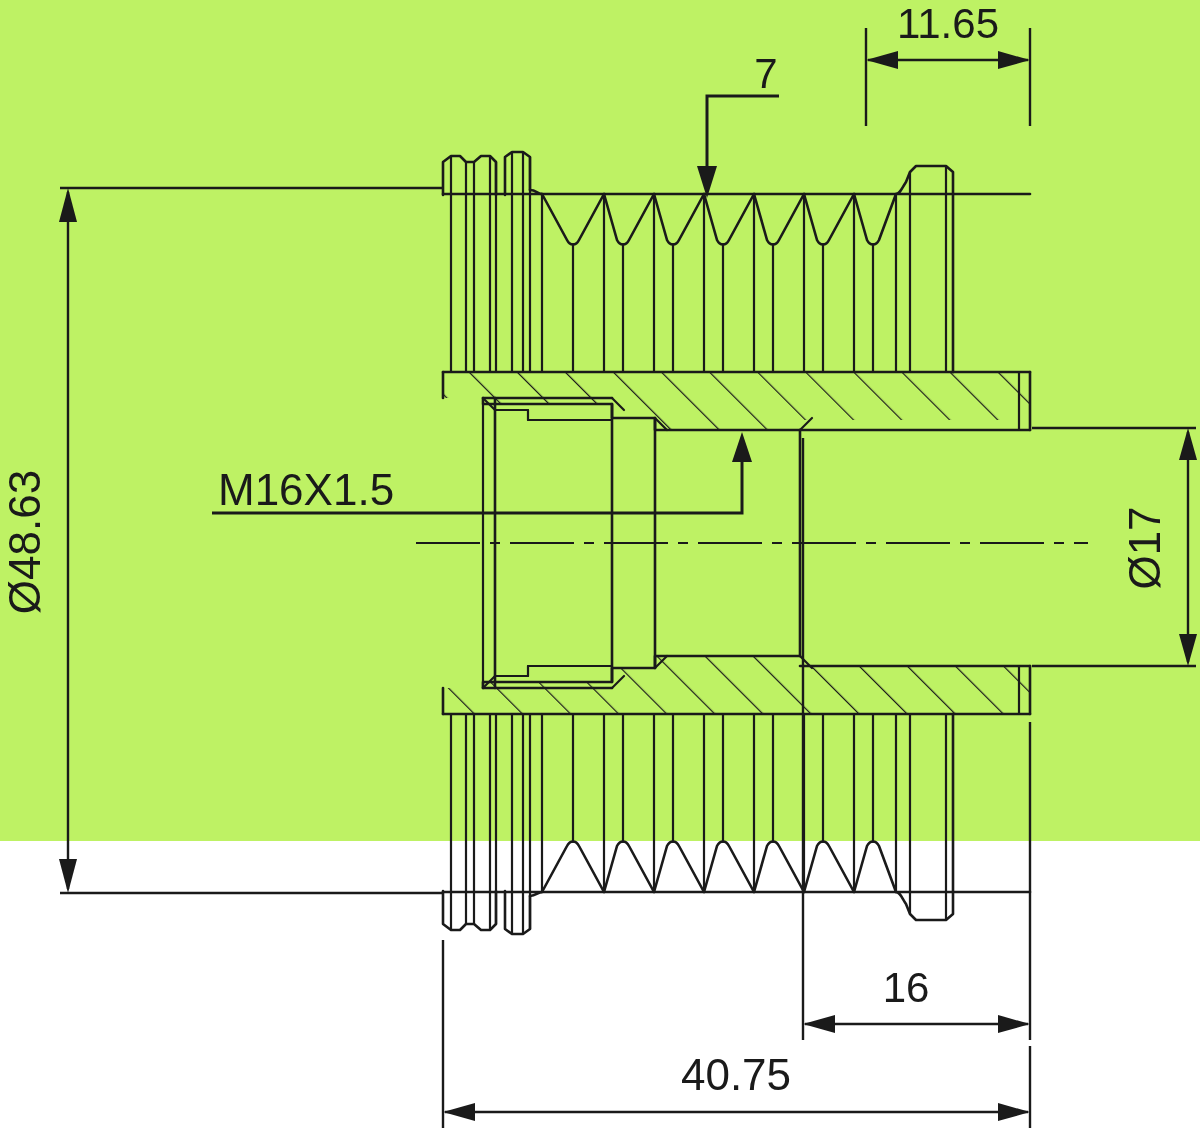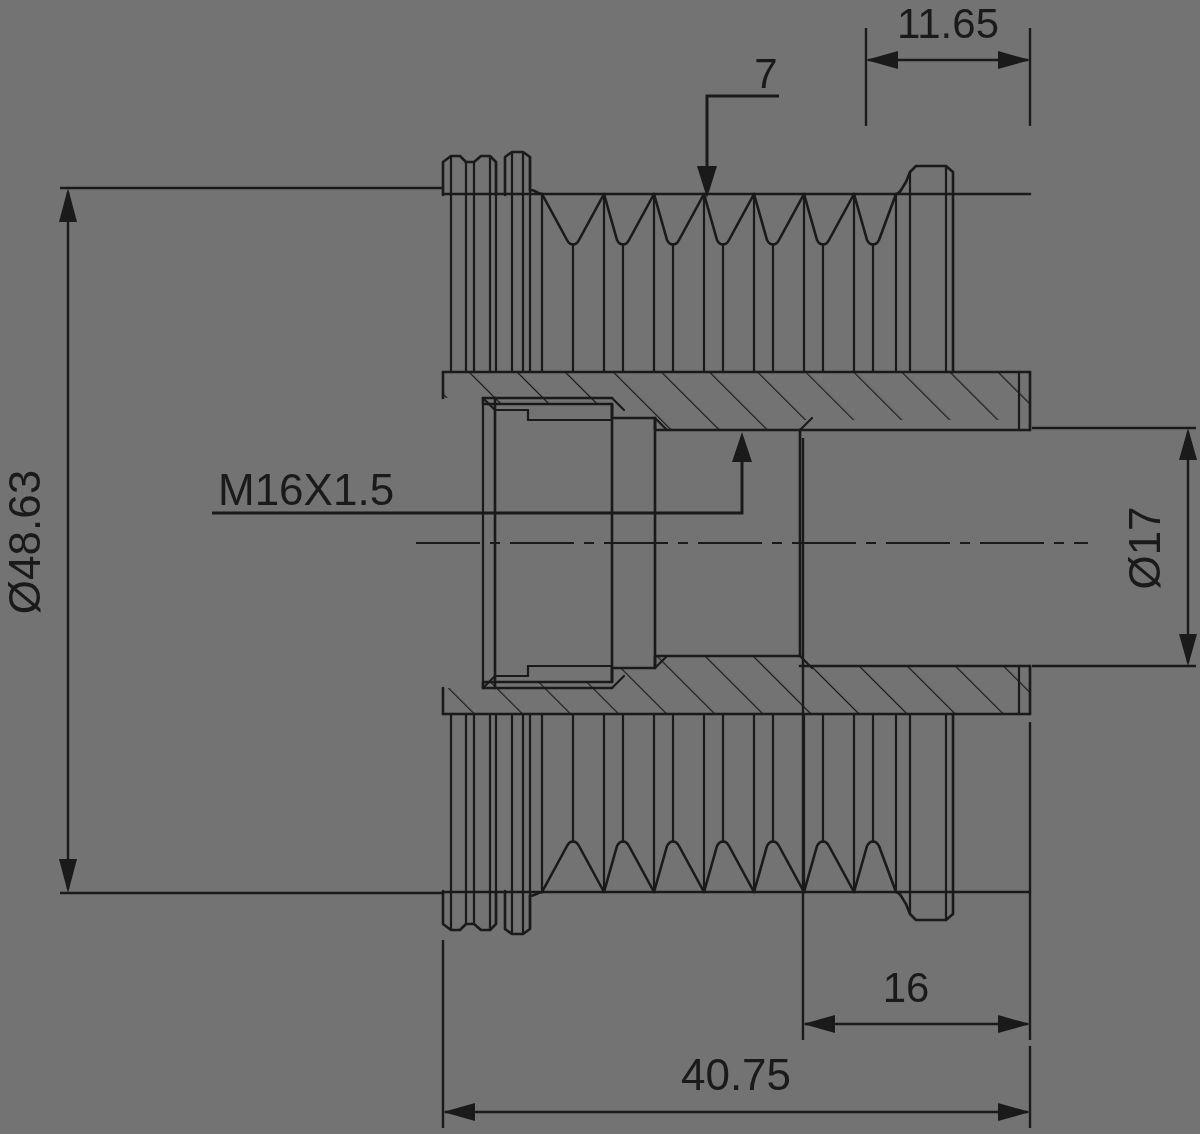--- a/index.html
+++ b/index.html
@@ -10,22 +10,22 @@
   }
   body {
     width: 1200px;
     height: 1134px;
     overflow: hidden;
     font-family: "Liberation Sans", sans-serif;
   }
   #drawing-root {
     position: relative;
     width: 1200px;
-    height: 1134px;
-    background: #737373;
+    height: 841px;
+    background: #bef264;
   }
   svg#cad {
     display: block;
     width: 1200px;
     height: 1134px;
   }
   .obj       { fill: none; stroke: #1a1a1a; stroke-width: 2.6; stroke-linejoin: round; stroke-linecap: round; }
   .obj-thin  { fill: none; stroke: #1a1a1a; stroke-width: 2.2; stroke-linejoin: round; stroke-linecap: round; }
   .dimline   { fill: none; stroke: #1a1a1a; stroke-width: 2.4; stroke-linecap: butt; }
   .extline   { fill: none; stroke: #1a1a1a; stroke-width: 2.4; stroke-linecap: butt; }

